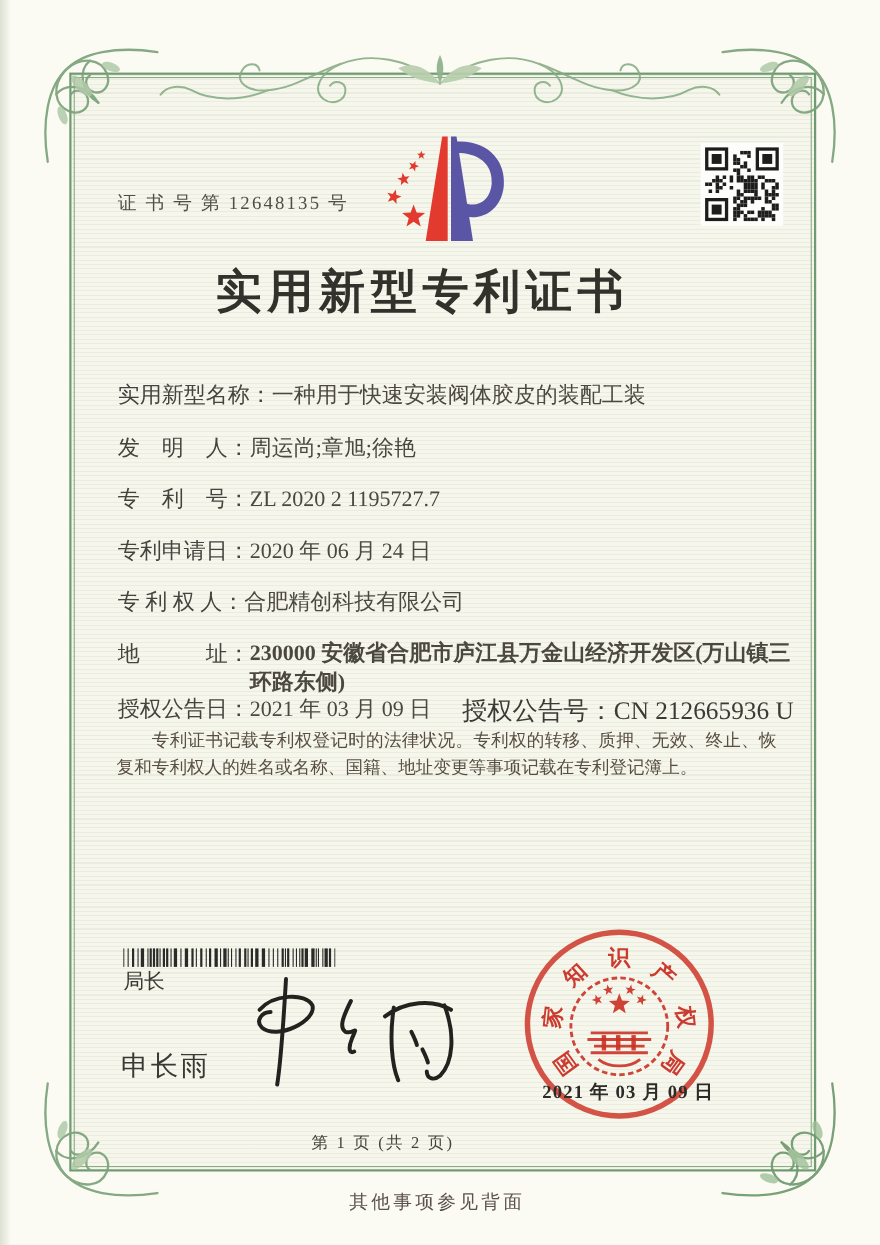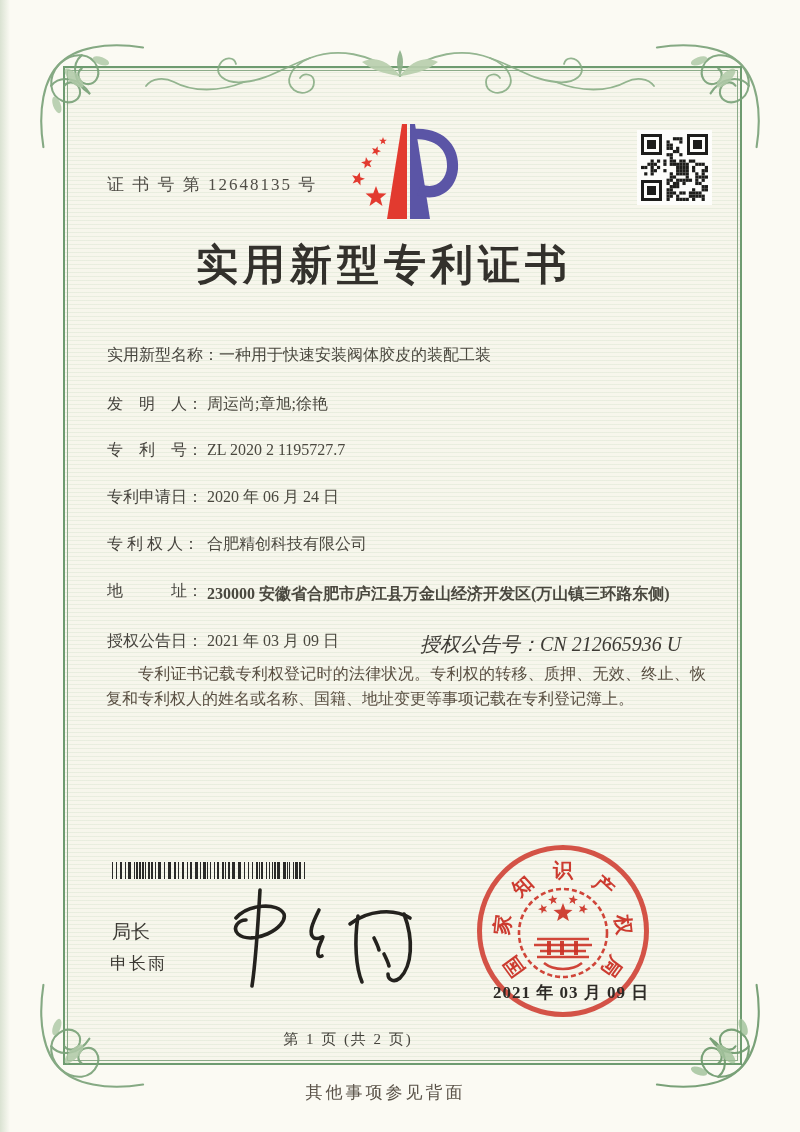--- a/index.html
+++ b/index.html
@@ -30,34 +30,34 @@
     position:absolute;left:107px;top:126px;
     font-size:17px;letter-spacing:2px;color:#504e47;margin-top:47px;
   }
   .logo{position:absolute;left:342px;top:121px;width:120px;height:101px;}
   .qr{position:absolute;left:637px;top:130px;width:75px;height:75px;background:#fdfdfb;}
   .title{
     position:absolute;left:63px;top:237px;width:637px;
     text-align:center;font-size:42px;font-weight:600;
     letter-spacing:5px;text-indent:5px;color:#33312c;
   }
-  .row{position:absolute;left:107px;font-size:16px;color:#474540;white-space:nowrap;}
+  .row{position:absolute;left:107px;font-size:20px;color:#474540;white-space:nowrap;}
   .row .lbl{display:inline-block;min-width:100px;color:#45433d;}
   .row .val{color:#4a483f;}
   .row .val.addr{display:inline-block;white-space:normal;width:505px;vertical-align:top;line-height:26px;font-weight:bold;}
   .r1{top:345px}.r2{top:394px}.r3{top:440px}.r4{top:487px}.r5{top:534px}.r6{top:581px}.r7{top:631px}
-  .grant-no{position:absolute;left:420px;top:631px;font-size:20px;white-space:nowrap;font-style:italic;}
+  .grant-no{position:absolute;left:420px;top:631px;font-size:23px;white-space:nowrap;}
   .paras{
     position:absolute;left:106px;top:662px;width:600px;
     font-size:16px;line-height:24.6px;color:#584e41;
   }
   .paras p{margin:0;text-indent:2em;text-align:justify;}
   .barcode{position:absolute;left:112px;top:862px;width:193px;height:17px;}
-  .signer-title{position:absolute;left:112px;top:919px;font-size:19px;color:#3b3933;}
-  .signer-name{position:absolute;left:110px;top:952px;font-size:17px;color:#3b3933;letter-spacing:2px;}
+  .signer-title{position:absolute;left:112px;top:879px;font-size:19px;color:#3b3933;}
+  .signer-name{position:absolute;left:110px;top:952px;font-size:25px;color:#3b3933;letter-spacing:2px;}
   .signature{position:absolute;left:222px;top:884px;width:200px;height:108px;}
   .seal{
     position:absolute;left:477px;top:845px;width:162px;height:162px;
     border:5px solid rgba(206,54,42,.85);border-radius:50%;
   }
   .seal-char{
     position:absolute;left:50%;top:50%;width:24px;height:24px;margin:-12px 0 0 -12px;
     text-align:center;font-size:20px;font-weight:700;color:rgba(201,48,37,.95);
     font-family:"Liberation Sans","DejaVu Sans",sans-serif;
   }
@@ -71,21 +71,21 @@
   .emblem{position:absolute;left:50%;top:50%;width:98px;height:100px;margin:-48px 0 0 -49px;}
   .seal-date{
     position:absolute;left:493px;top:981px;font-size:17px;font-weight:600;
     color:#2e2b27;letter-spacing:1px;white-space:nowrap;
   }
   .page-ind{
     position:absolute;left:63px;top:1030px;width:570px;text-align:center;
     font-size:15px;color:#45433c;letter-spacing:2px;
   }
   .back-note{
-    position:absolute;left:48px;top:1081px;width:675px;text-align:center;
+    position:absolute;left:60px;top:1081px;width:675px;text-align:center;
     font-size:17px;color:#5a5248;letter-spacing:3px;
   }
 </style>
 </head>
 <body>
 
 <div>
   <div class="scan-edge"></div>
 
   <div class="frame"></div>

